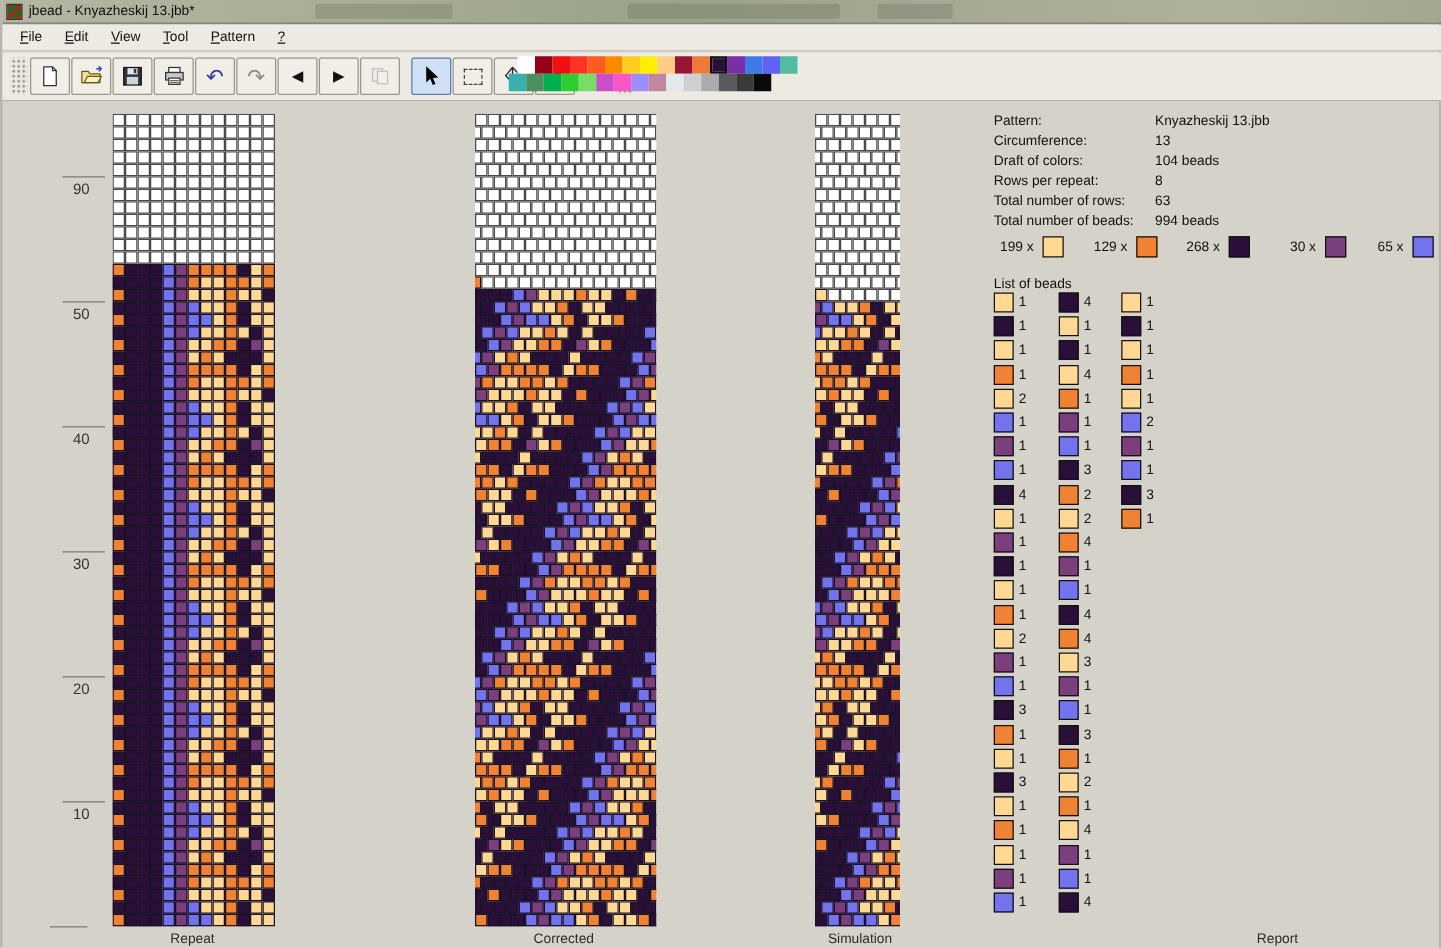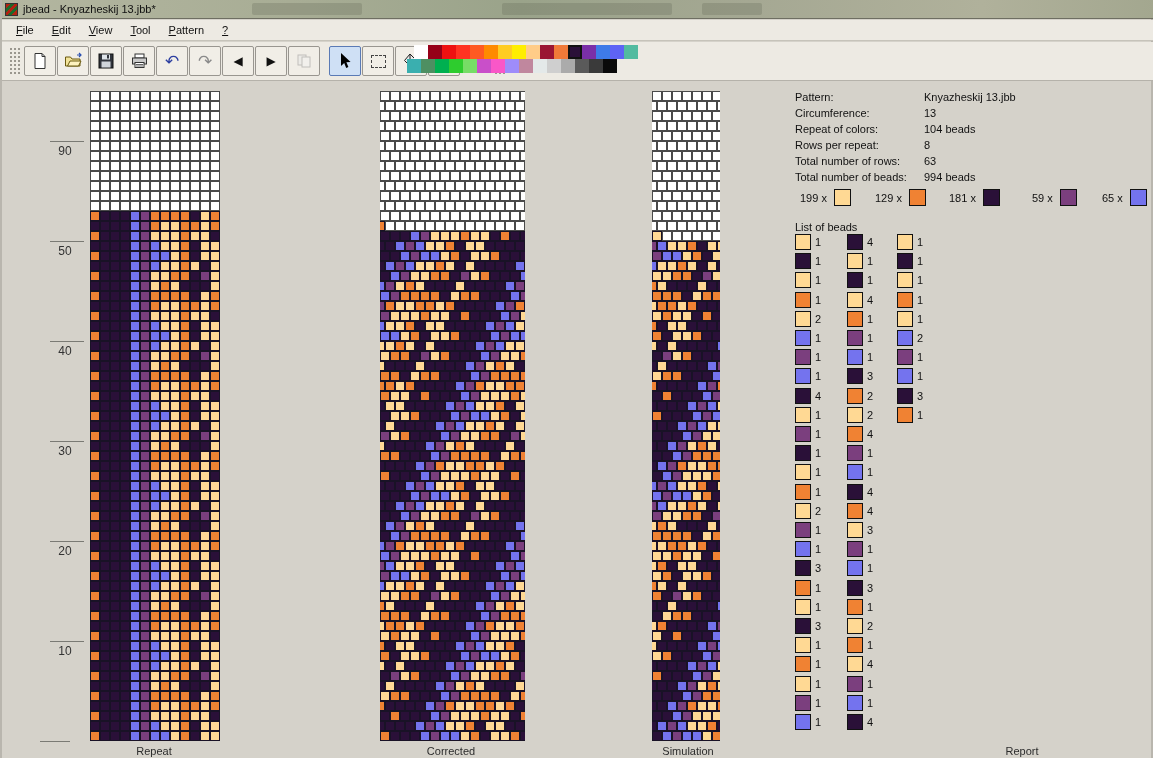--- a/index.html
+++ b/index.html
@@ -2529,40 +2529,40 @@
     </div>
 
   <div class="pane-label" style="left:152px;">Repeat</div>
   <div class="pane-label" style="left:449px;">Corrected</div>
   <div class="pane-label" style="left:686px;">Simulation</div>
   <div class="pane-label" style="left:1020px;">Report</div>
 
   <div id="info-panel">
       <div class="info-row" style="top: 91px;"><span class="info-label">Pattern:</span><span>Knyazheskij 13.jbb</span></div>
       <div class="info-row" style="top: 107px;"><span class="info-label">Circumference:</span><span>13</span></div>
-      <div class="info-row" style="top: 123px;"><span class="info-label">Repeat of colors:</span><span>104 beads</span></div>
+      <div class="info-row" style="top: 123px;"><span class="info-label">Draft of colors:</span><span>104 beads</span></div>
       <div class="info-row" style="top: 139px;"><span class="info-label">Rows per repeat:</span><span>8</span></div>
       <div class="info-row" style="top: 155px;"><span class="info-label">Total number of rows:</span><span>63</span></div>
       <div class="info-row" style="top: 171px;"><span class="info-label">Total number of beads:</span><span>994 beads</span></div>
     </div>
   <div id="counts-row">
       <div class="count-item" style="left: 798px; top: 189px;">
         <span>199 x</span>
         <div class="swatch" style="background: rgb(255, 217, 148);"></div>
       </div>
       <div class="count-item" style="left: 873px; top: 189px;">
         <span>129 x</span>
         <div class="swatch" style="background: rgb(240, 130, 51);"></div>
       </div>
       <div class="count-item" style="left: 947px; top: 189px;">
-        <span>181 x</span>
+        <span>268 x</span>
         <div class="swatch" style="background: rgb(42, 16, 56);"></div>
       </div>
       <div class="count-item" style="left: 1030px; top: 189px;">
-        <span>59 x</span>
+        <span>30 x</span>
         <div class="swatch" style="background: rgb(123, 63, 126);"></div>
       </div>
       <div class="count-item" style="left: 1100px; top: 189px;">
         <span>65 x</span>
         <div class="swatch" style="background: rgb(116, 115, 238);"></div>
       </div>
     </div>
   <div class="list-title">List of beads</div>
   <div id="bead-list">
       <div class="lob-item" style="left: 793px; top: 234px;">

